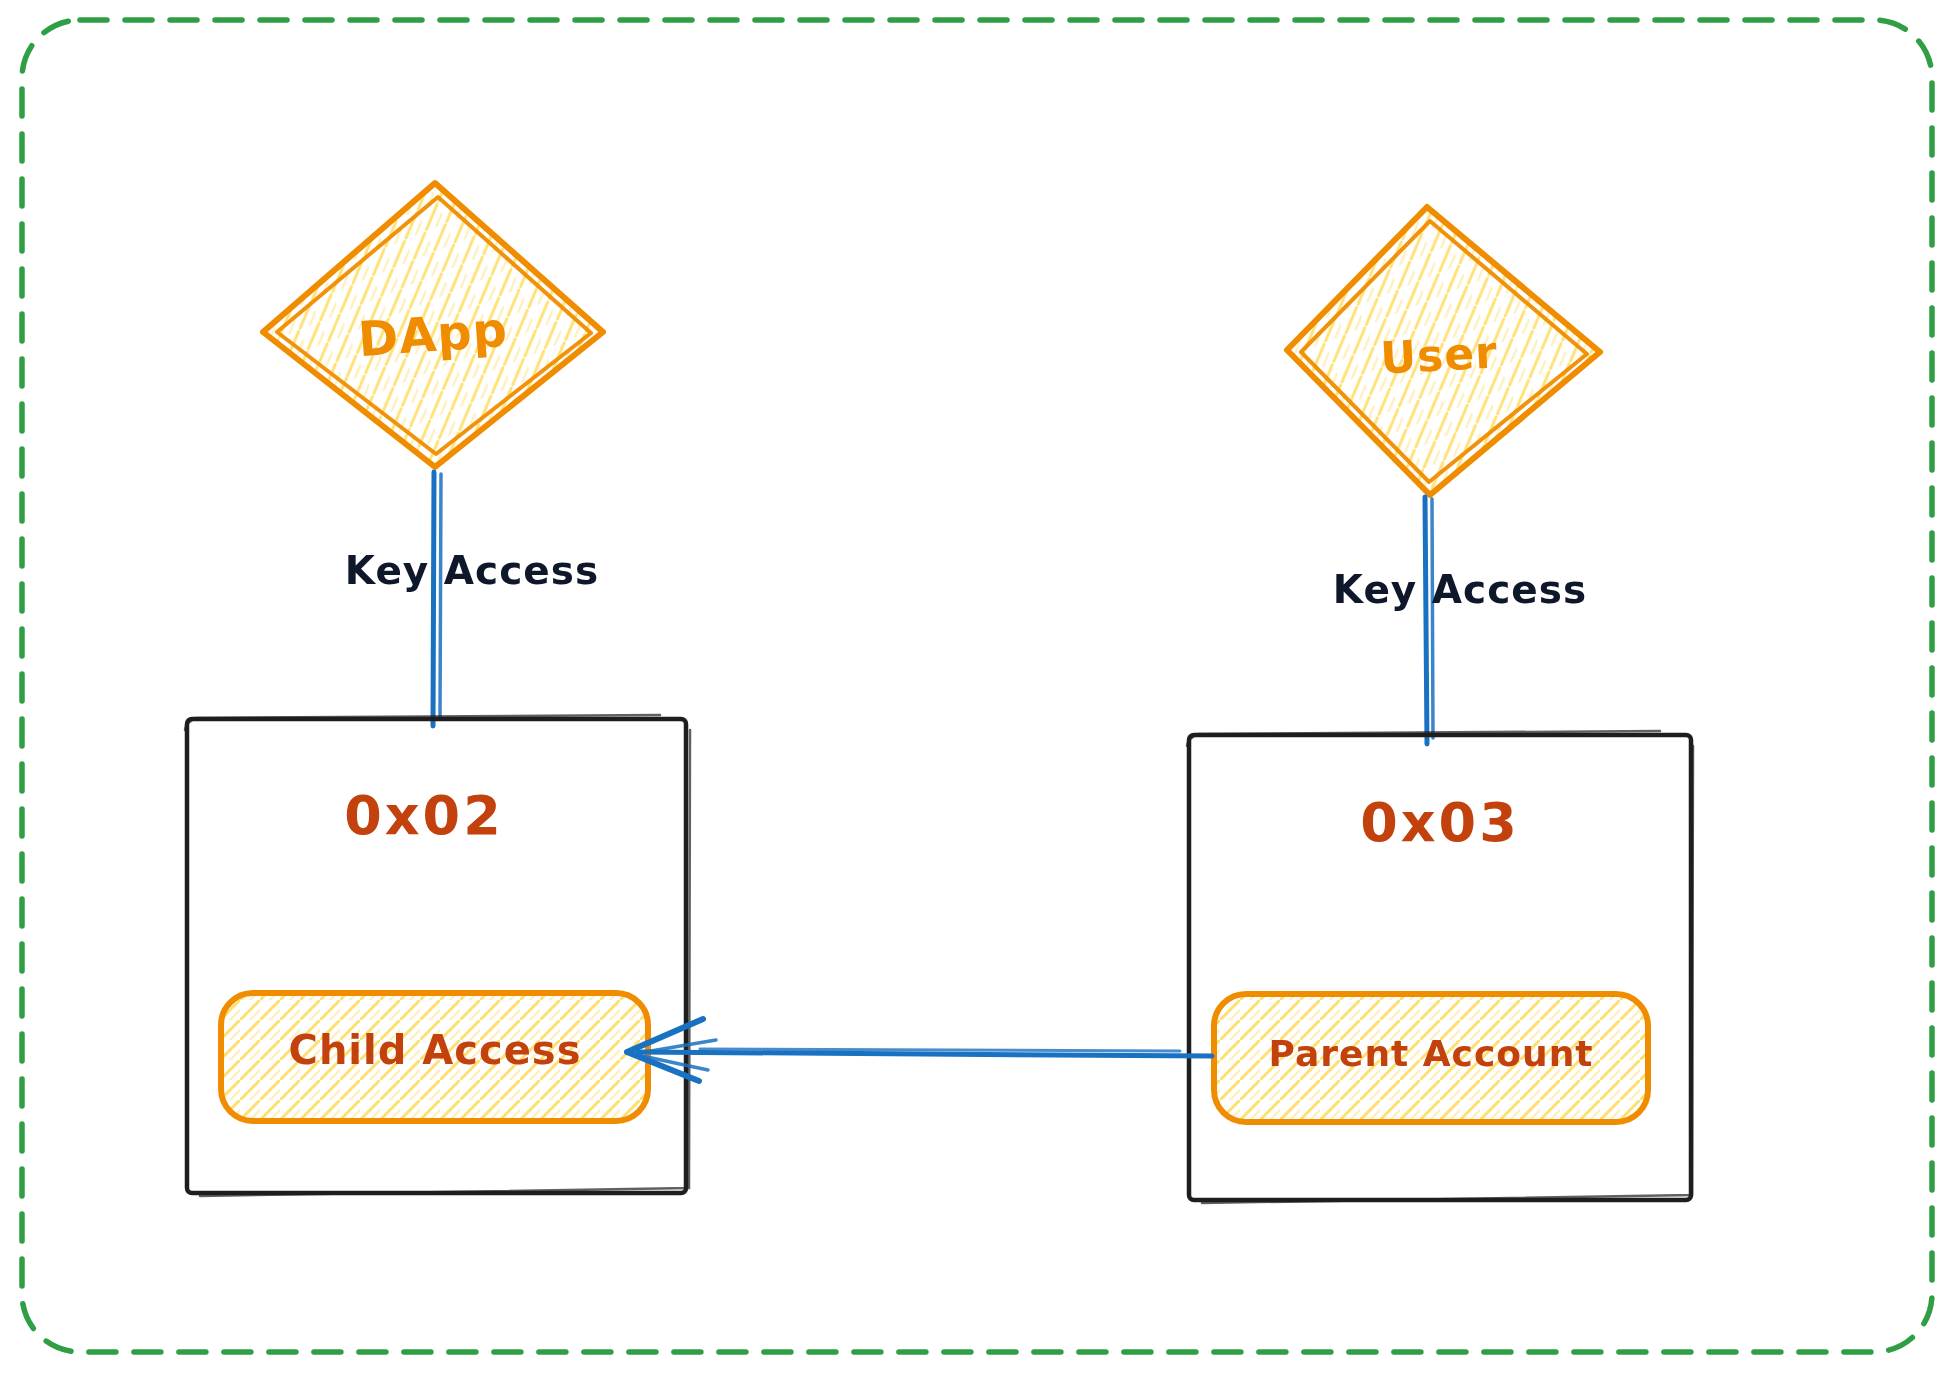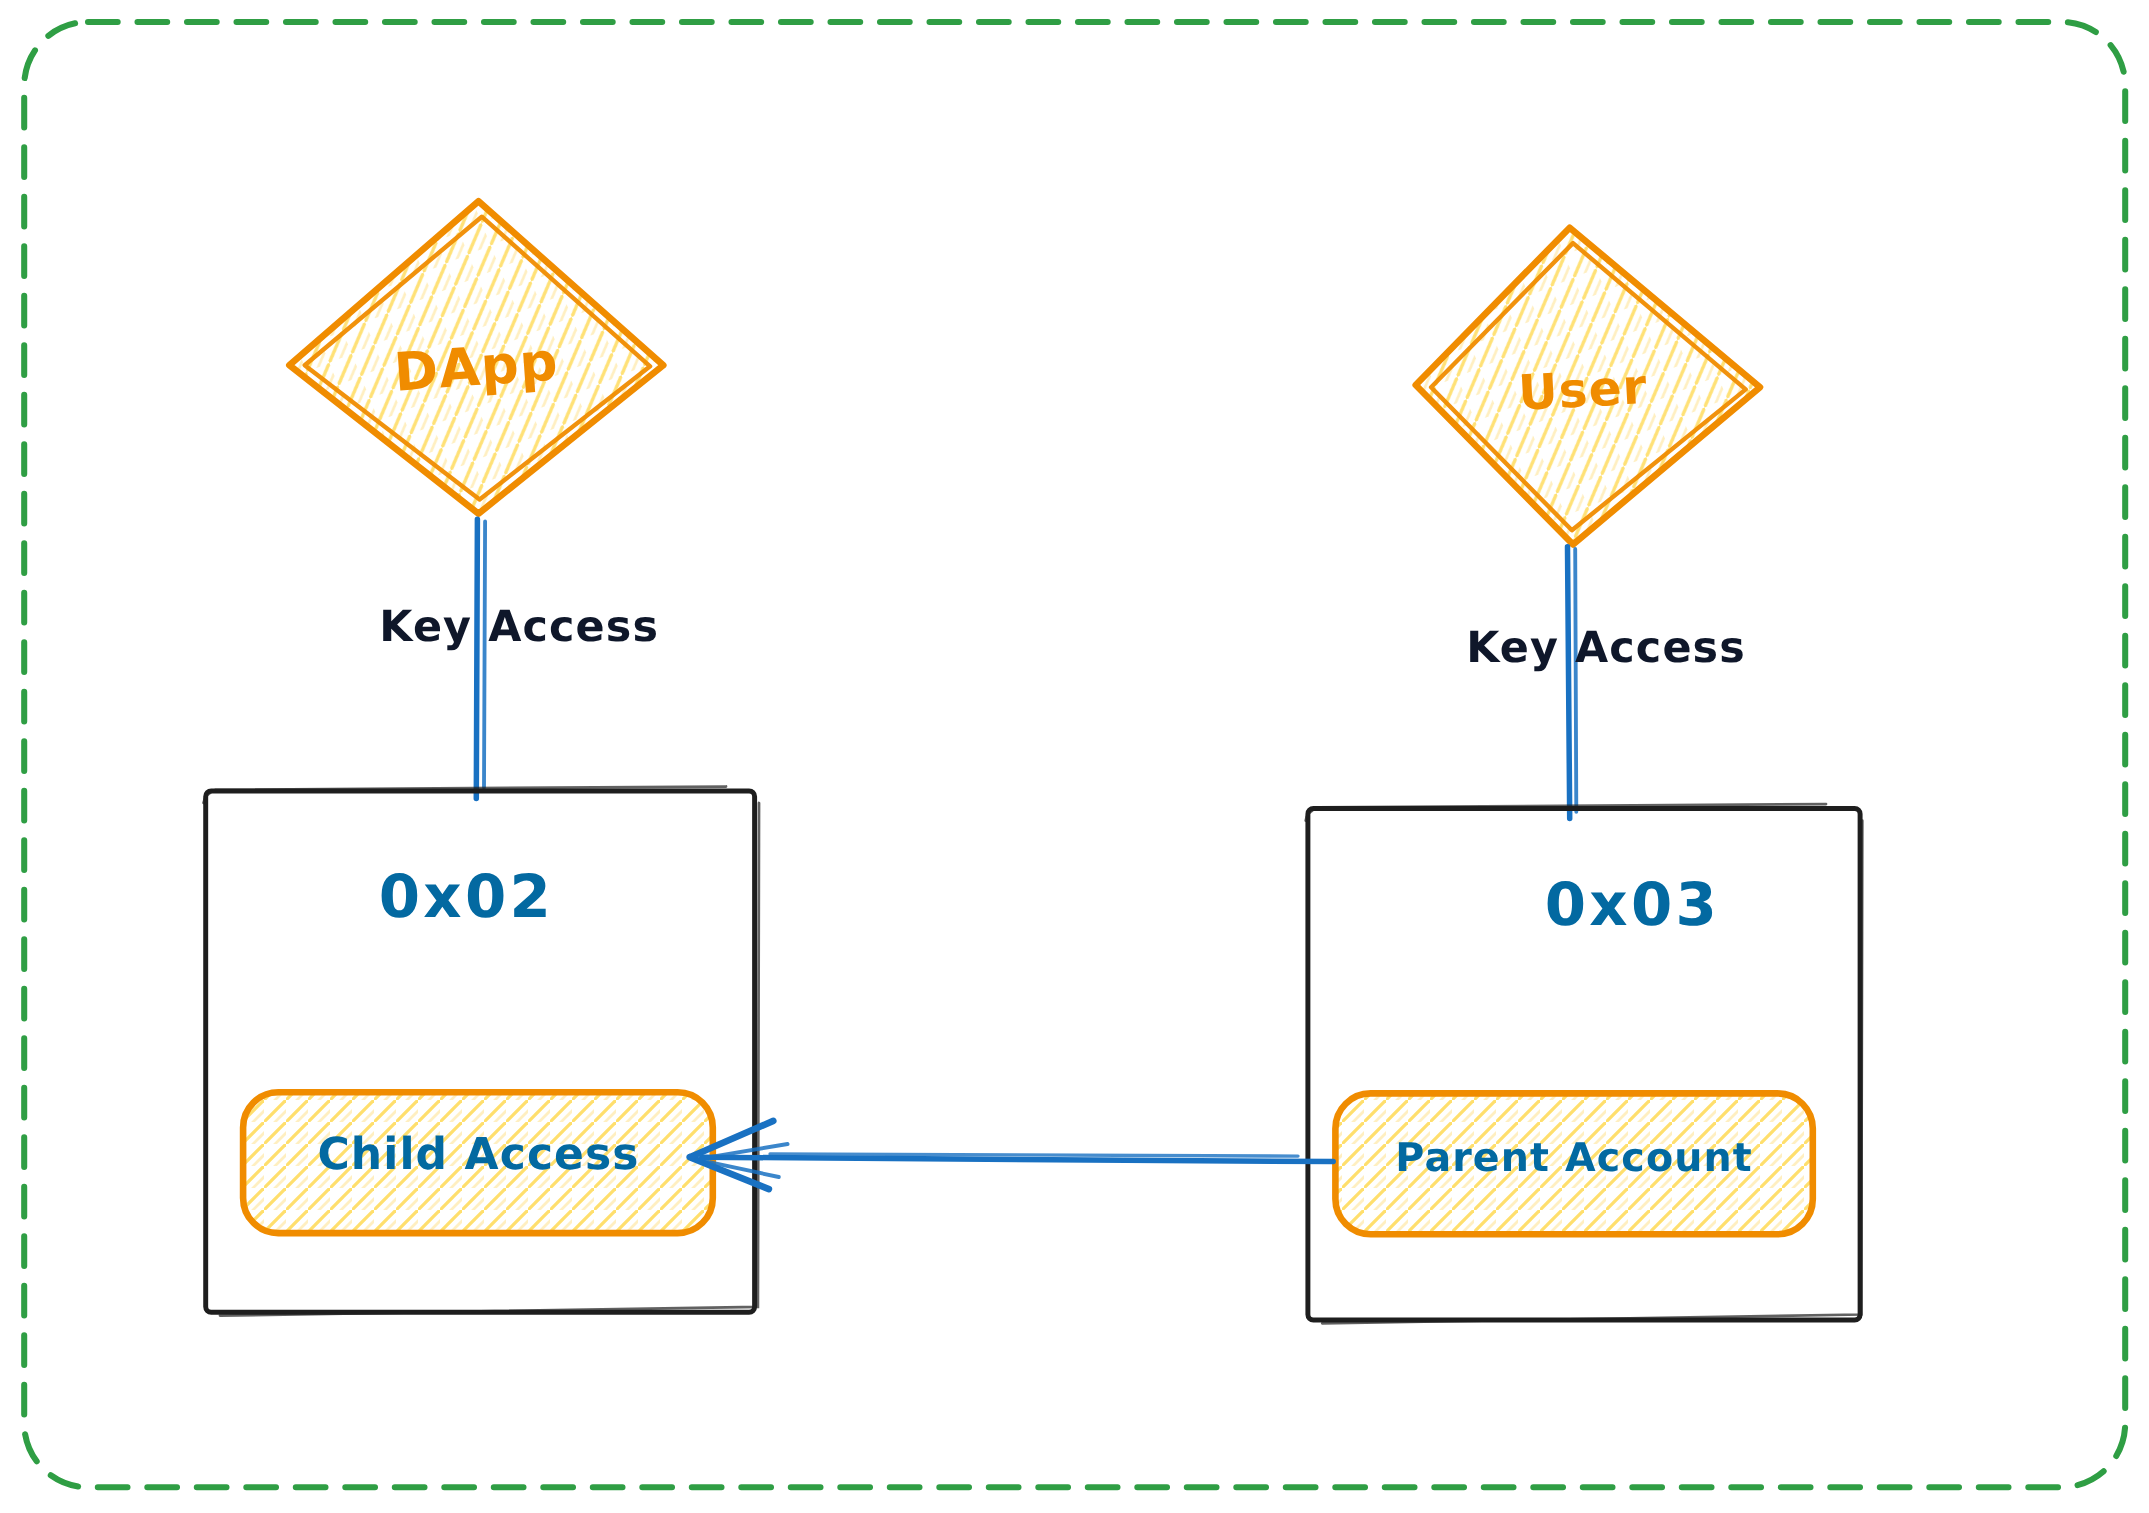--- a/index.html
+++ b/index.html
@@ -14,28 +14,28 @@
   .lbl{
     position:absolute;
     transform:translate(-50%,-50%);
     white-space:nowrap;
     font-weight:600;
     letter-spacing:1px;
     user-select:none;
   }
   .lbl-orange{color:#f08c00;}
   .lbl-green{color:#0f172a;}
-  .lbl-ink{color:#0369a1;}
+  .lbl-ink{color:#c2410c;}
 
   .dapp-label      {left:433px; top:334px; font-size:48px; transform:translate(-50%,-50%) rotate(-4deg);}
   .user-label      {left:1439px;top:355px; font-size:44px; transform:translate(-50%,-50%) rotate(-3deg);}
   .key-left-label  {left:472px; top:570px; font-size:39px;}
   .key-right-label {left:1460px;top:589px; font-size:39px;}
   .box-left-label  {left:424px; top:815px; font-size:54px; letter-spacing:3px;}
-  .box-right-label {left:1440px;top:822px; font-size:54px; letter-spacing:3px;margin-left:44px;}
+  .box-right-label {left:1440px;top:822px; font-size:54px; letter-spacing:3px;}
   .child-label     {left:435px; top:1050px;font-size:40px;}
   .parent-label    {left:1431px;top:1053px;font-size:36px;}
   .restricted-label{left:939px; top:1003px;font-size:42px;}
 </style>
 </head>
 <body>
 
 <div class="canvas">
 
   <svg class="svg-layer" viewBox="0 0 1954 1375" xmlns="http://www.w3.org/2000/svg">

